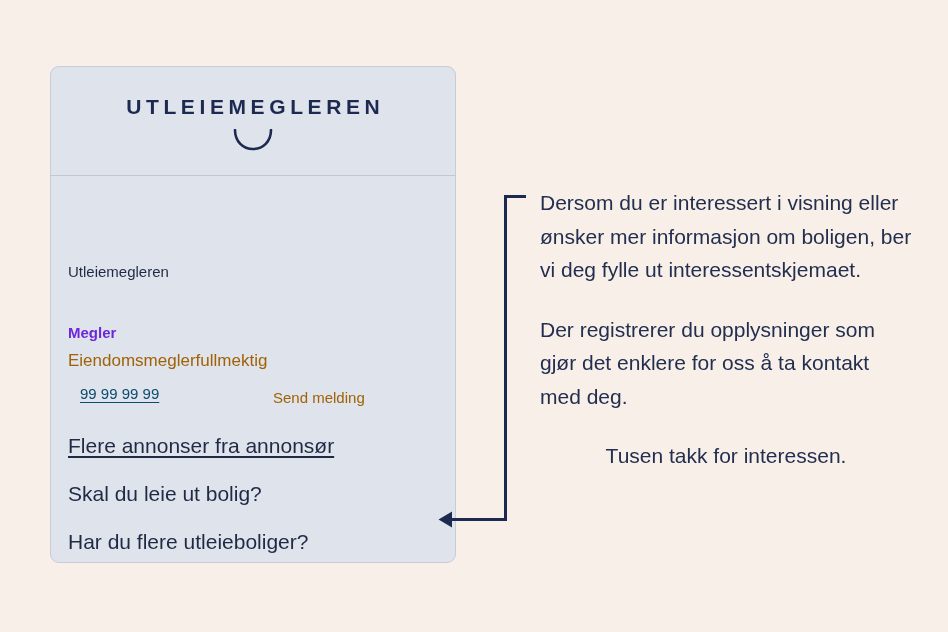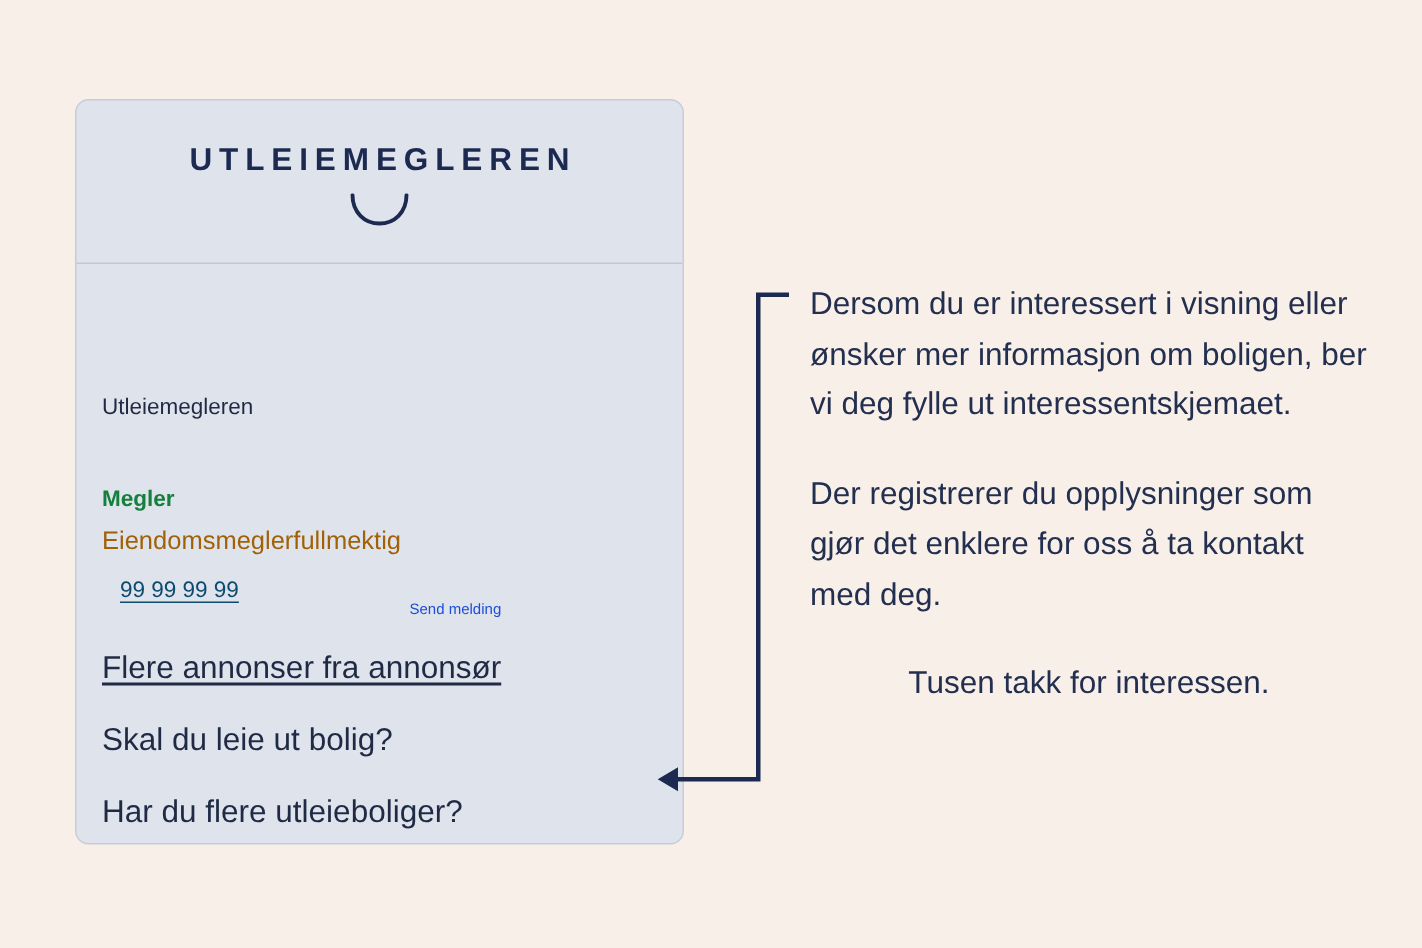--- a/index.html
+++ b/index.html
@@ -89,21 +89,21 @@
     line-height: 1;
   }
 
   .agent-block {
     position: absolute;
     left: 17px;
     top: 148px;
     width: 370px;
   }
   .agent-role-title {
-    color: #15803d;
+    color: #6d28d9;
     font-size: 15px;
     font-weight: 700;
     line-height: 1;
     margin: 0 0 12px 0;
   }
   .agent-role-sub {
     color: #a16207;
     font-size: 17px;
     line-height: 1;
     margin: 0 0 17px 0;
@@ -119,23 +119,23 @@
     color: #0c4a6e;
     font-size: 15px;
     line-height: 1;
     text-decoration: underline;
     text-underline-offset: 3px;
     cursor: pointer;
   }
   .message-link {
     position: absolute;
     left: 205px;
-    top: 16px;
-    color: #1d4ed8;
-    font-size: 10px;
+    top: 4px;
+    color: #a16207;
+    font-size: 15px;
     line-height: 1;
     cursor: pointer;
   }
 
   .links-block {
     position: absolute;
     left: 17px;
     top: 258px;
     width: 370px;
   }

